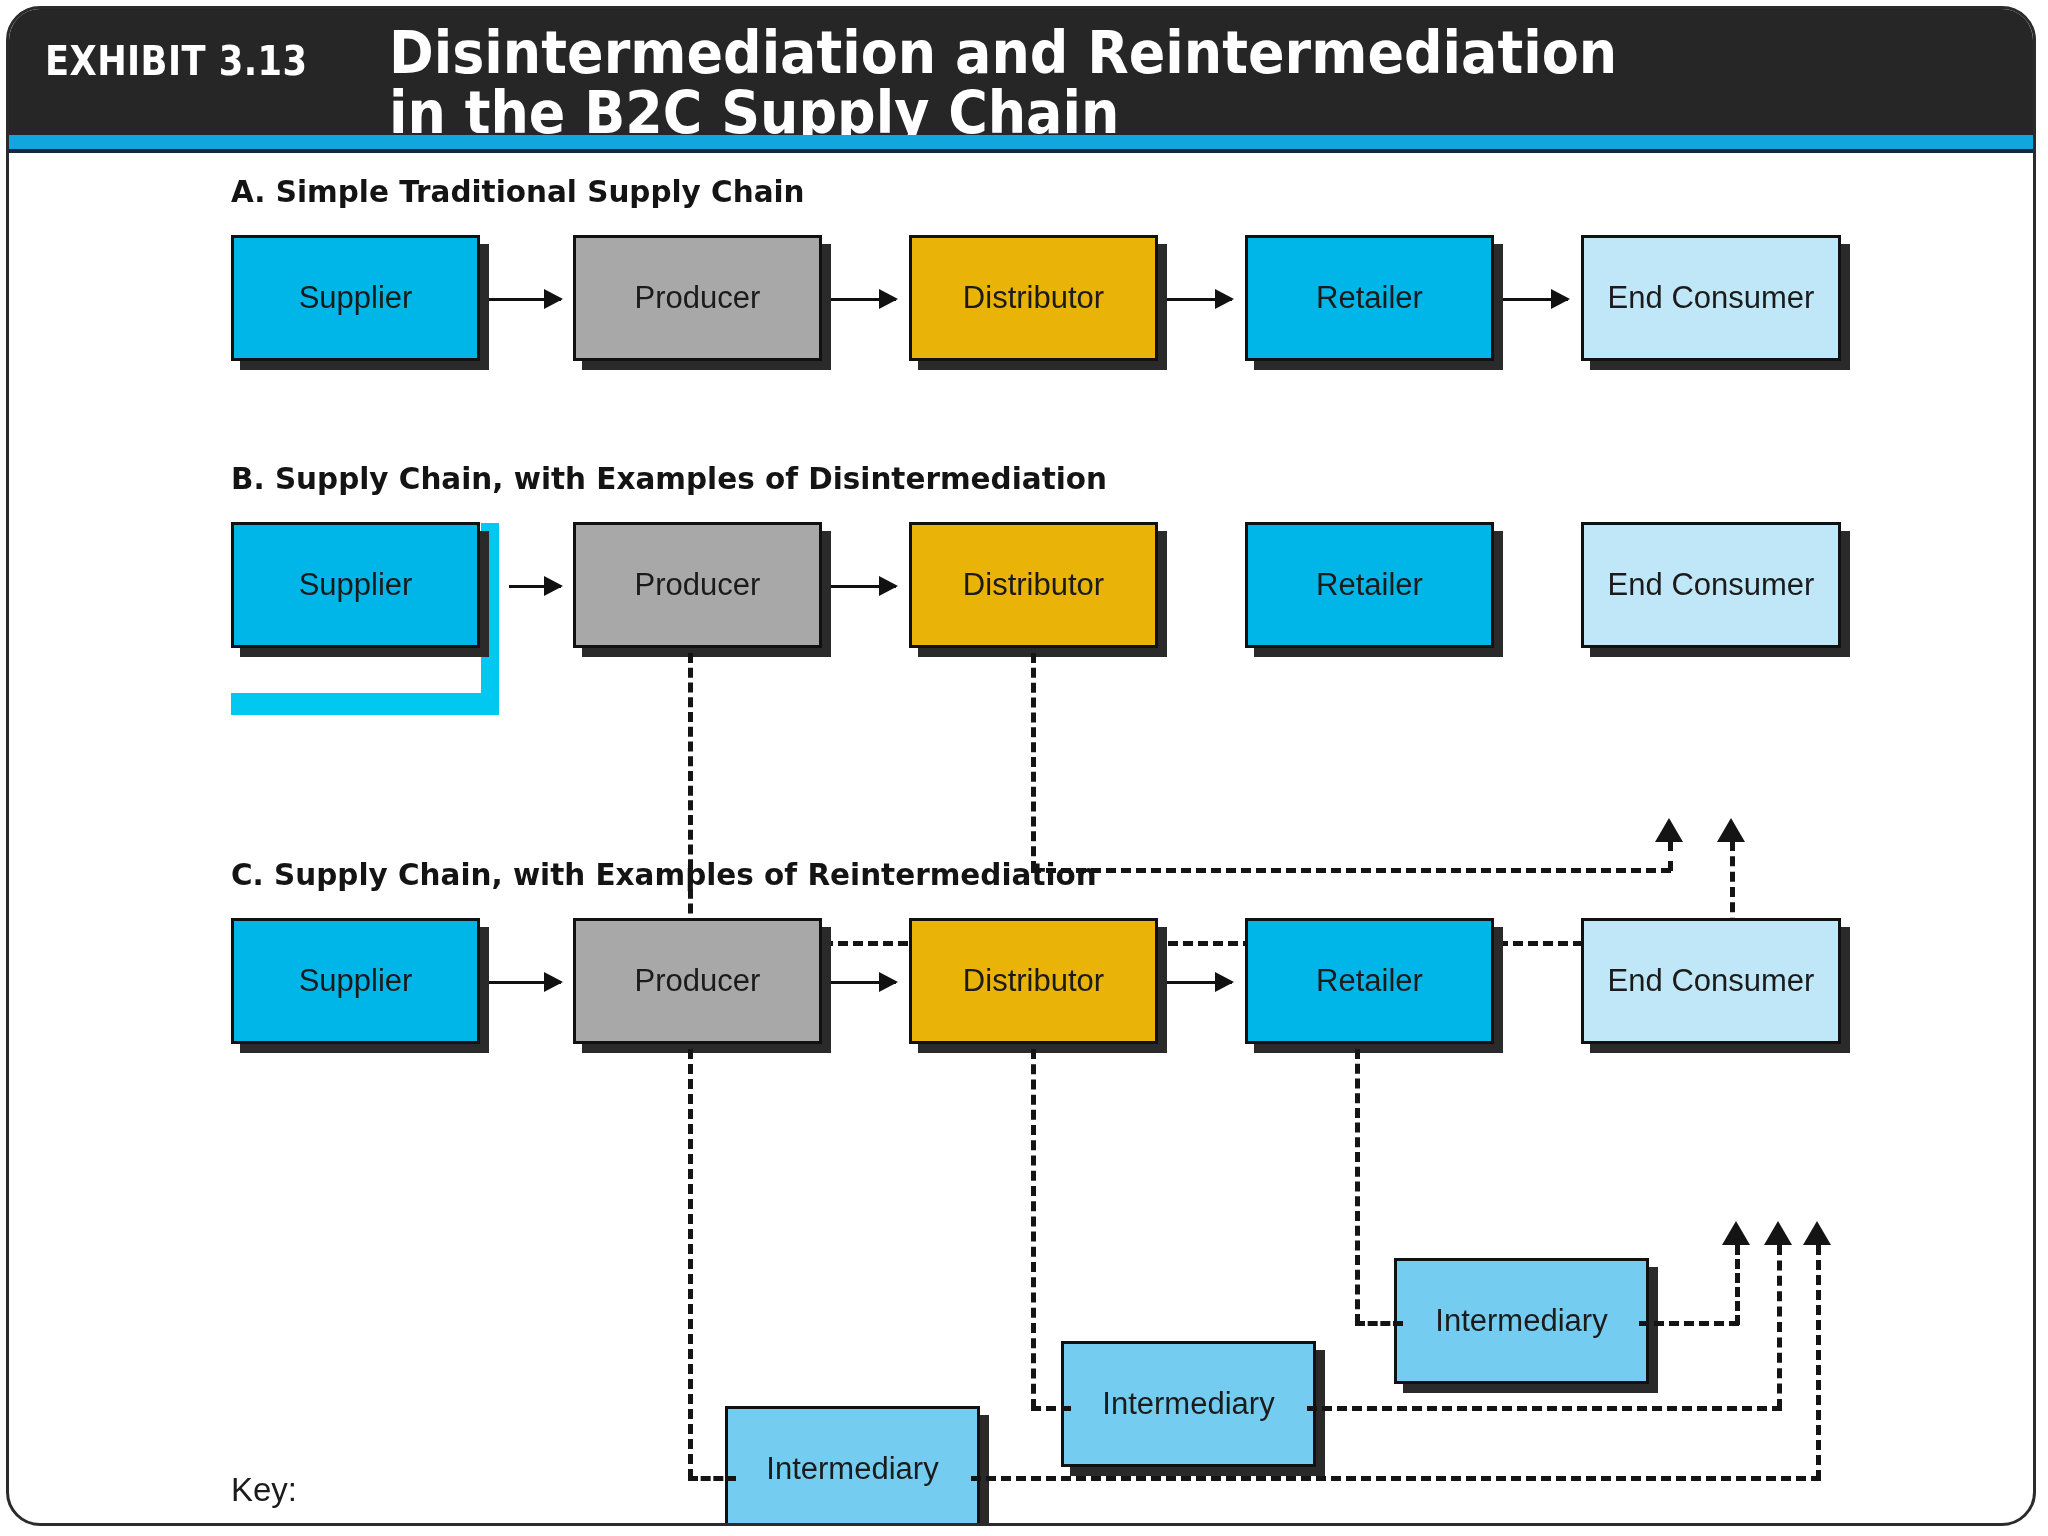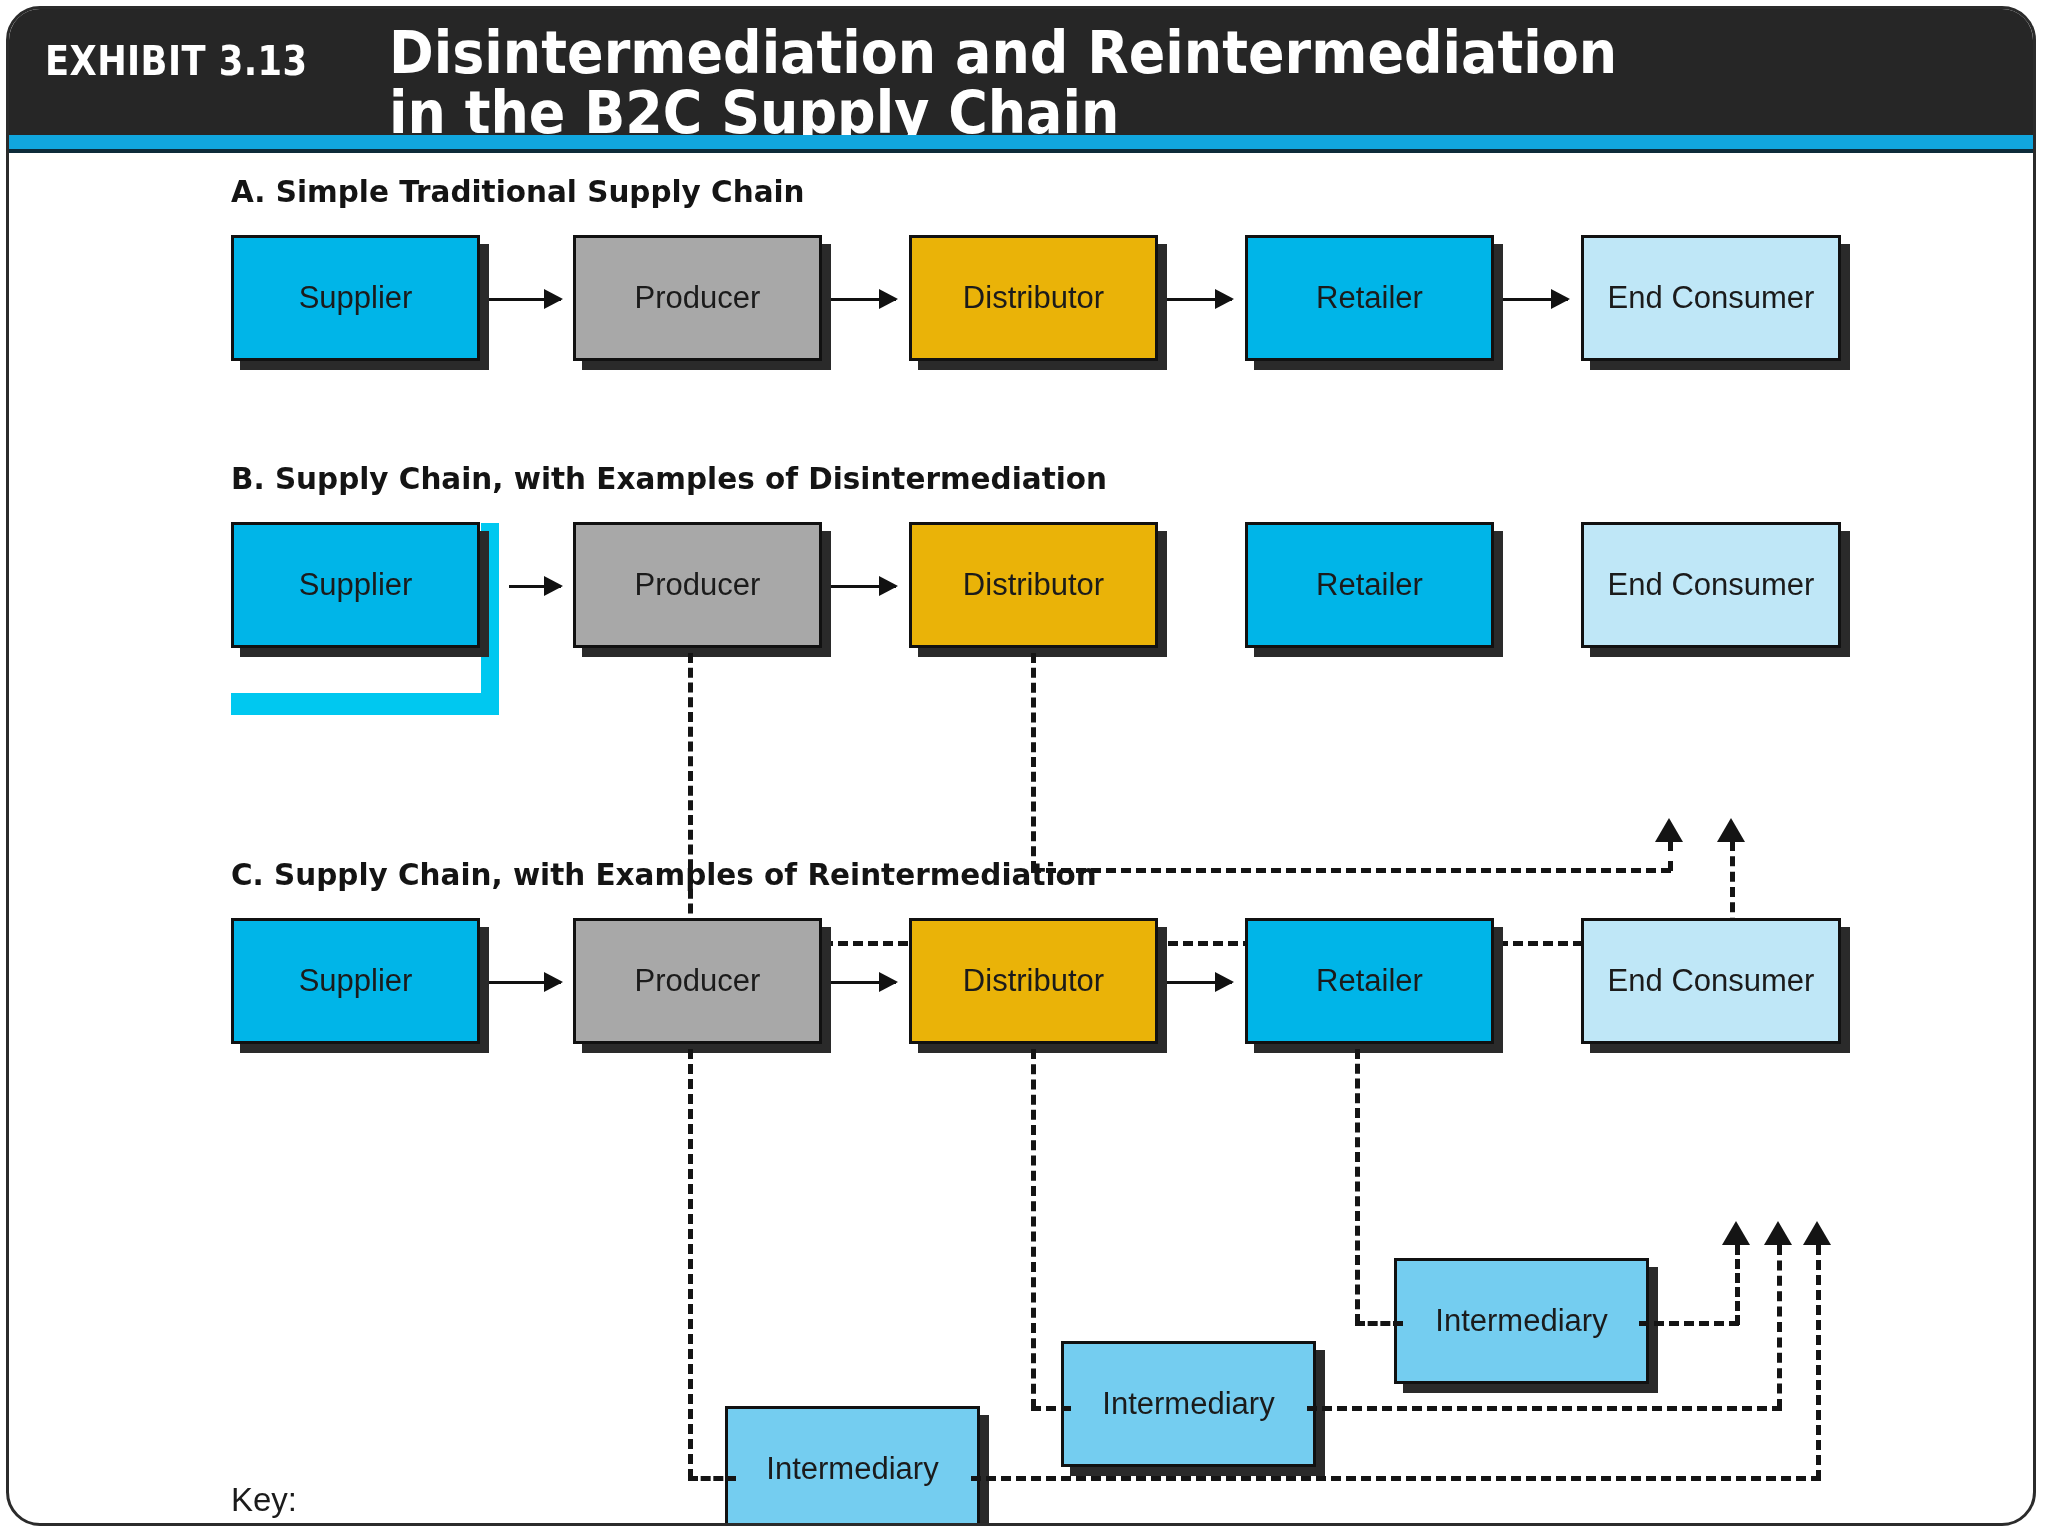--- a/index.html
+++ b/index.html
@@ -172,17 +172,17 @@
       <div class="dh" style="left:1298px;top:1253px;width:475px;"></div>
       <div class="dv" style="left:1768px;top:1092px;height:164px;"></div>
       <div class="uparrow" style="left:1755px;top:1068px;"></div>
 
       <div class="dv" style="left:1346px;top:896px;height:275px;"></div>
       <div class="dh" style="left:1346px;top:1168px;width:48px;"></div>
       <div class="dh" style="left:1630px;top:1168px;width:100px;"></div>
       <div class="dv" style="left:1726px;top:1092px;height:80px;"></div>
       <div class="uparrow" style="left:1713px;top:1068px;"></div>
 
-      <div class="key-title" style="left:222px;top:1318px;margin-top:10px;">Key:</div>
+      <div class="key-title" style="left:222px;top:1318px;">Key:</div>
 
     </div>
   </div>
 </div>
 
 </body></html>

